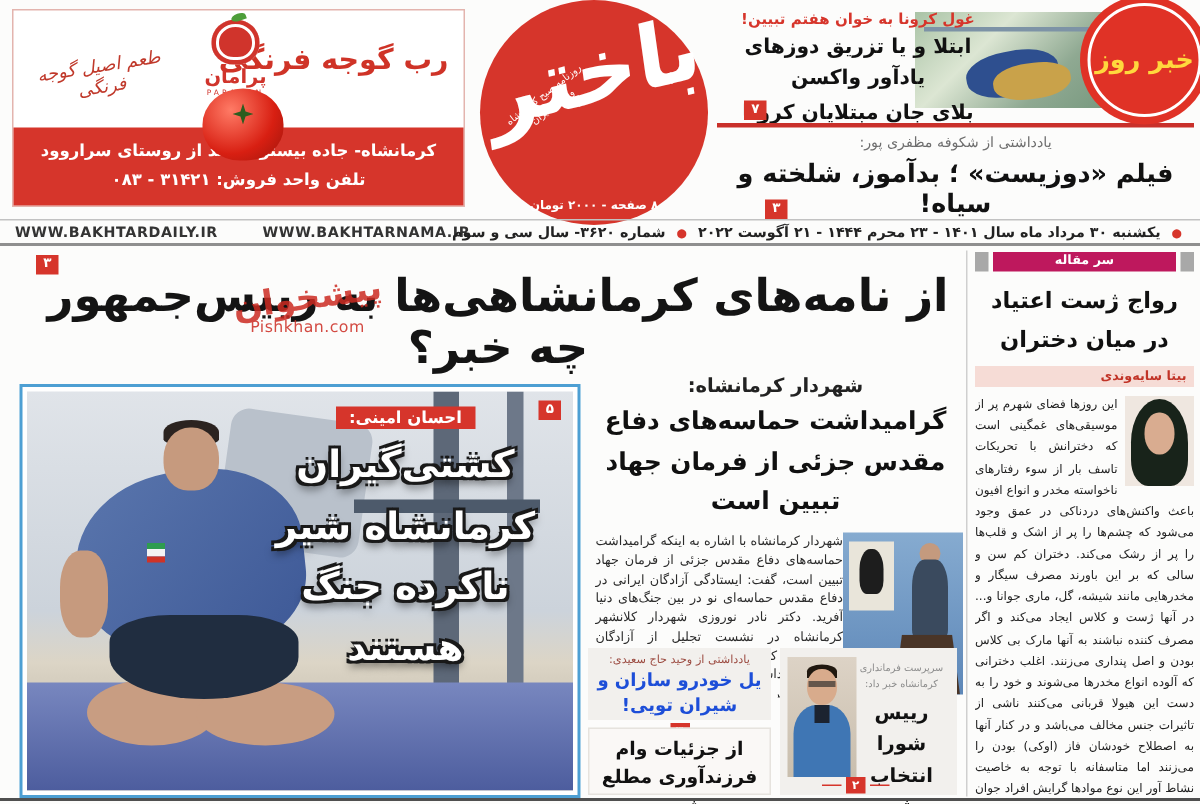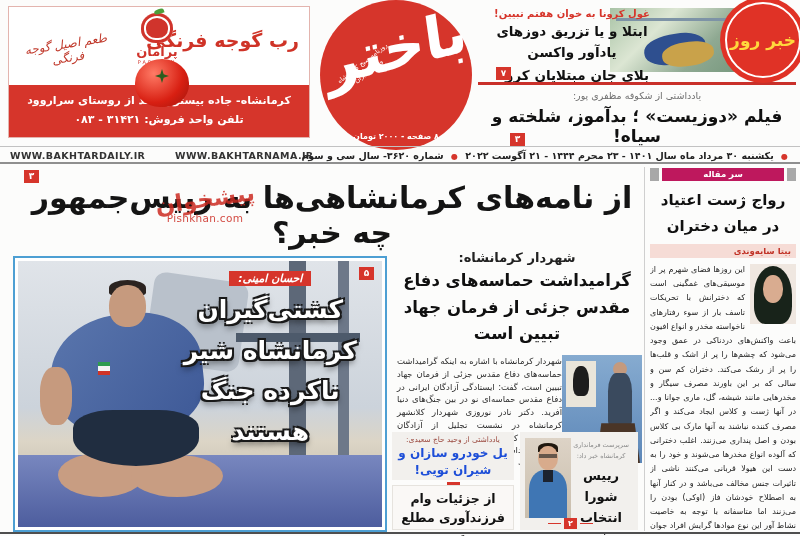--- a/index.html
+++ b/index.html
@@ -118,21 +118,21 @@
         background:#c69a7e; border-radius:42%; z-index:2; }
   .w-shorts { position:absolute; left:15%; top:56%; width:126px; height:56px;
         background:#202d40; border-radius:32% 32% 50% 50%; z-index:2; }
   .w-leg1 { position:absolute; left:11%; top:72%; width:86px; height:44px;
         background:#c89d82; border-radius:50%; z-index:1; }
   .w-leg2 { position:absolute; left:31%; top:73%; width:92px; height:42px;
         background:#c89d82; border-radius:50%; z-index:1; }
   .w-overlay { position:absolute; right:8px; top:6px; width:57%; text-align:center; z-index:4; }
   .w-overlay .pagebox { position:absolute; right:0; top:0; }
   .w-kicker { display:inline-block; background:#d6352b; color:#fff; font-size:11px;
-        font-weight:bold; padding:1px 9px; margin-top:2px;font-style:italic; }
+        font-weight:bold; padding:1px 9px; margin-top:2px; }
   .w-h { margin-top:4px; color:#fff; font-size:25px; font-weight:900; line-height:1.62;
         text-shadow:2px 2px 0 #191919,-2px 2px 0 #191919,2px -2px 0 #191919,
                     -2px -2px 0 #191919,0 4px 6px rgba(0,0,0,.55); }
 
   
   .mayor { position:absolute; left:392px; top:250px; width:250px; text-align:center; }
   .mayor-kicker { font-size:13px; font-weight:bold; color:#222; }
   .mayor-h { font-size:16.5px; font-weight:900; color:#101010; line-height:1.62; margin-top:3px; }
   .mayor-bodyrow { display:flex; direction:rtl; margin-top:7px; position:relative; }
   .podium { width:80px; height:108px; flex-shrink:0; position:relative; overflow:hidden;

